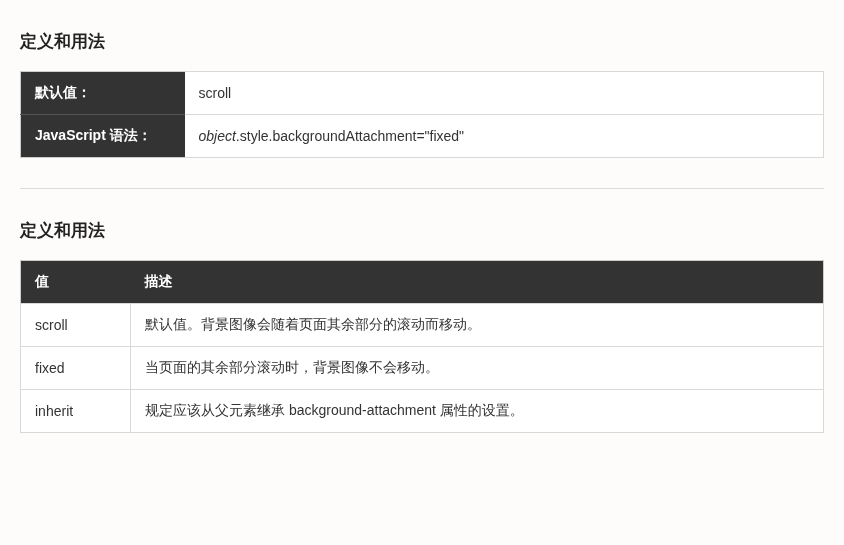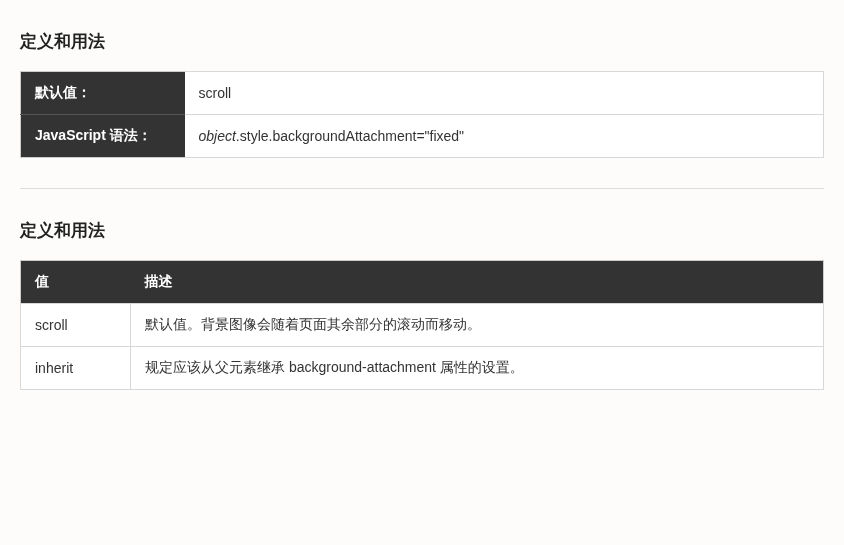--- a/index.html
+++ b/index.html
@@ -107,18 +107,22 @@
         <th>值</th>
         <th>描述</th>
       </tr>
     </thead>
     <tbody>
       <tr>
         <td>scroll</td>
         <td>默认值。背景图像会随着页面其余部分的滚动而移动。</td>
       </tr>
       <tr>
+        <td>fixed</td>
+        <td>当页面的其余部分滚动时，背景图像不会移动。</td>
+      </tr>
+      <tr>
         <td>inherit</td>
         <td>规定应该从父元素继承 background-attachment 属性的设置。</td>
       </tr>
     </tbody>
   </table>
 </div>
 
 </body></html>

